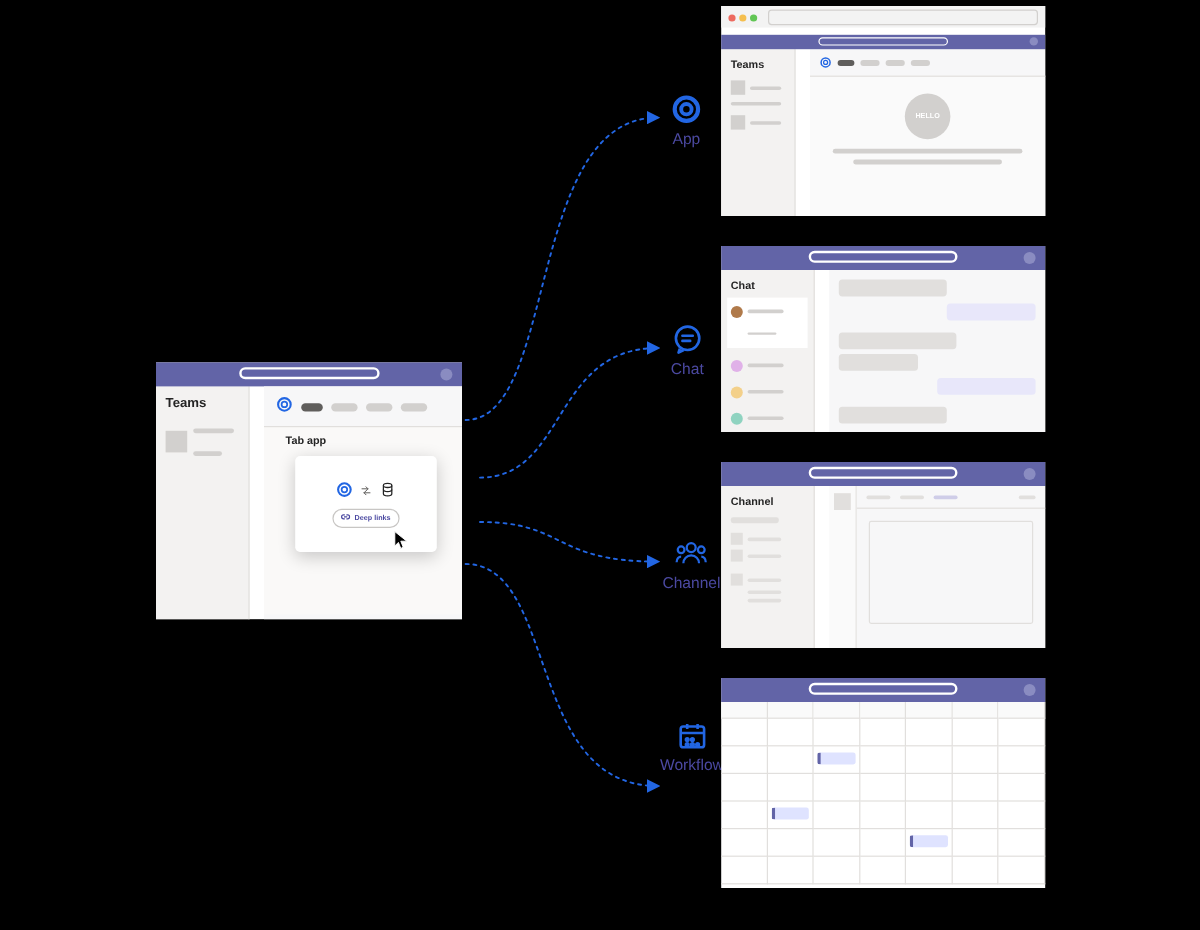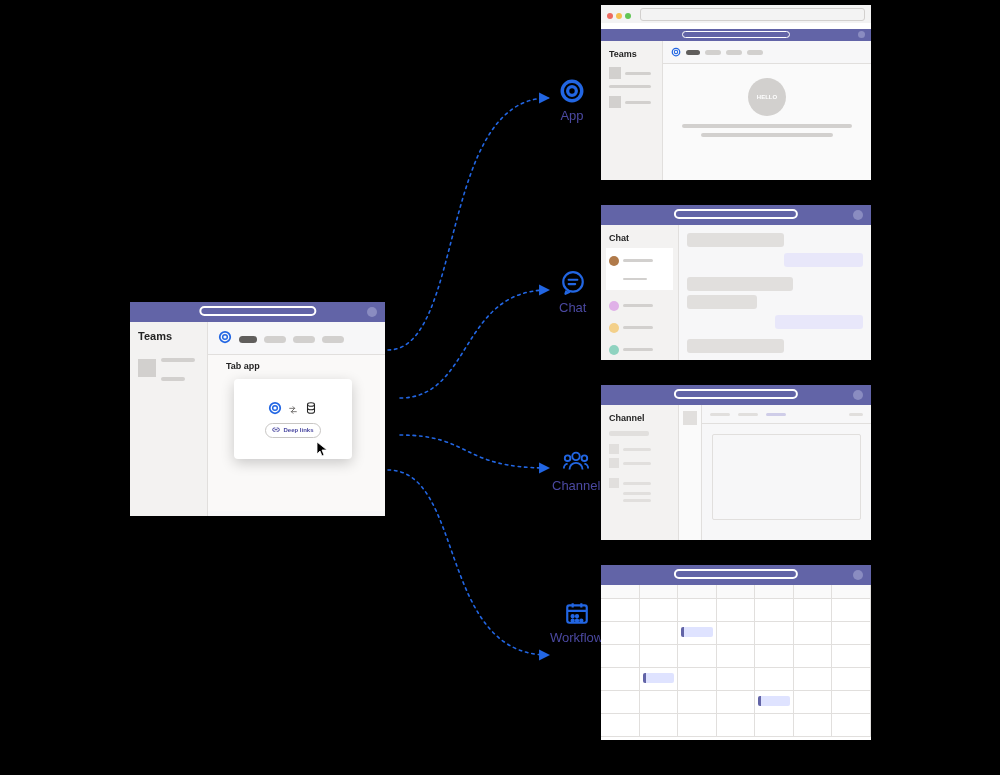--- a/index.html
+++ b/index.html
@@ -36,21 +36,21 @@
   }
   .win-head .dot{
     width:10px;height:10px;border-radius:50%;
     background:#8a8cc1;margin-right:8px;
   }
   .win-head .bar{
     position:absolute;left:50%;transform:translateX(-50%);
     top:4px;width:46%;height:10px;border:2px solid #fff;border-radius:5px;
     box-sizing:border-box;
   }
-  .win-body{display:flex;height:calc(100% - 20px);}
+  .win-body{display:flex;height:calc(100% - 20px);gap:12px;}
   .side{
     background:var(--light);
     border-right:1px solid var(--mid2);
     padding:8px;box-sizing:border-box;
   }
   .side .title{font-size:11px;font-weight:600;color:#242424;margin-bottom:8px;}
   .sq{width:18px;height:18px;background:var(--mid);display:inline-block;vertical-align:middle;}
   .ln{display:inline-block;height:4px;background:var(--mid);border-radius:2px;vertical-align:middle;}
   .chip{height:7px;border-radius:4px;background:var(--mid);}
   .chip.dark{background:#605e5c;}

